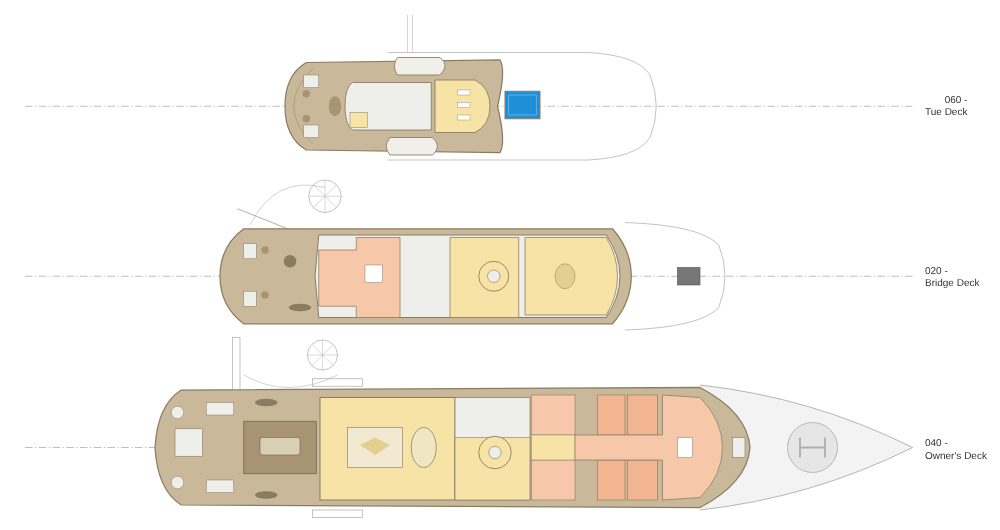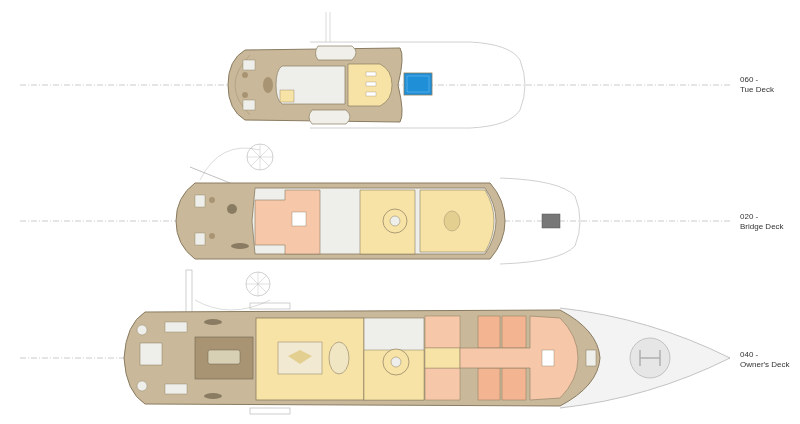--- a/index.html
+++ b/index.html
@@ -126,21 +126,21 @@
     <rect x="502" y="316" width="24" height="32" fill="#f3b491" stroke="#8a7c62" stroke-width="0.5"></rect>
     <rect x="478" y="368" width="22" height="32" fill="#f3b491" stroke="#8a7c62" stroke-width="0.5"></rect>
     <rect x="502" y="368" width="24" height="32" fill="#f3b491" stroke="#8a7c62" stroke-width="0.5"></rect>
     <path d="M460 348 L530 348 L530 316 L560 318 Q578 336 578 358 Q578 380 560 398 L530 400 L530 368 L460 368 Z" fill="#f6c7a8" stroke="#8a7c62" stroke-width="0.6"></path>
     <rect x="542" y="350" width="12" height="16" fill="#ffffff" stroke="#8a7c62" stroke-width="0.4"></rect>
 
     <rect x="586" y="350" width="10" height="16" fill="#eeeeea" stroke="#8a7c62" stroke-width="0.5"></rect>
   </g>
 </svg>
 
-<div class="deck-label" style="top:75px;">
+<div class="deck-label" style="top:75px;text-align:right;">
   <span>060 -</span>
   <span>Tue Deck</span>
 </div>
 <div class="deck-label" style="top:212px;">
   <span>020 -</span>
   <span>Bridge Deck</span>
 </div>
 <div class="deck-label" style="top:350px;">
   <span>040 -</span>
   <span>Owner's Deck</span>

